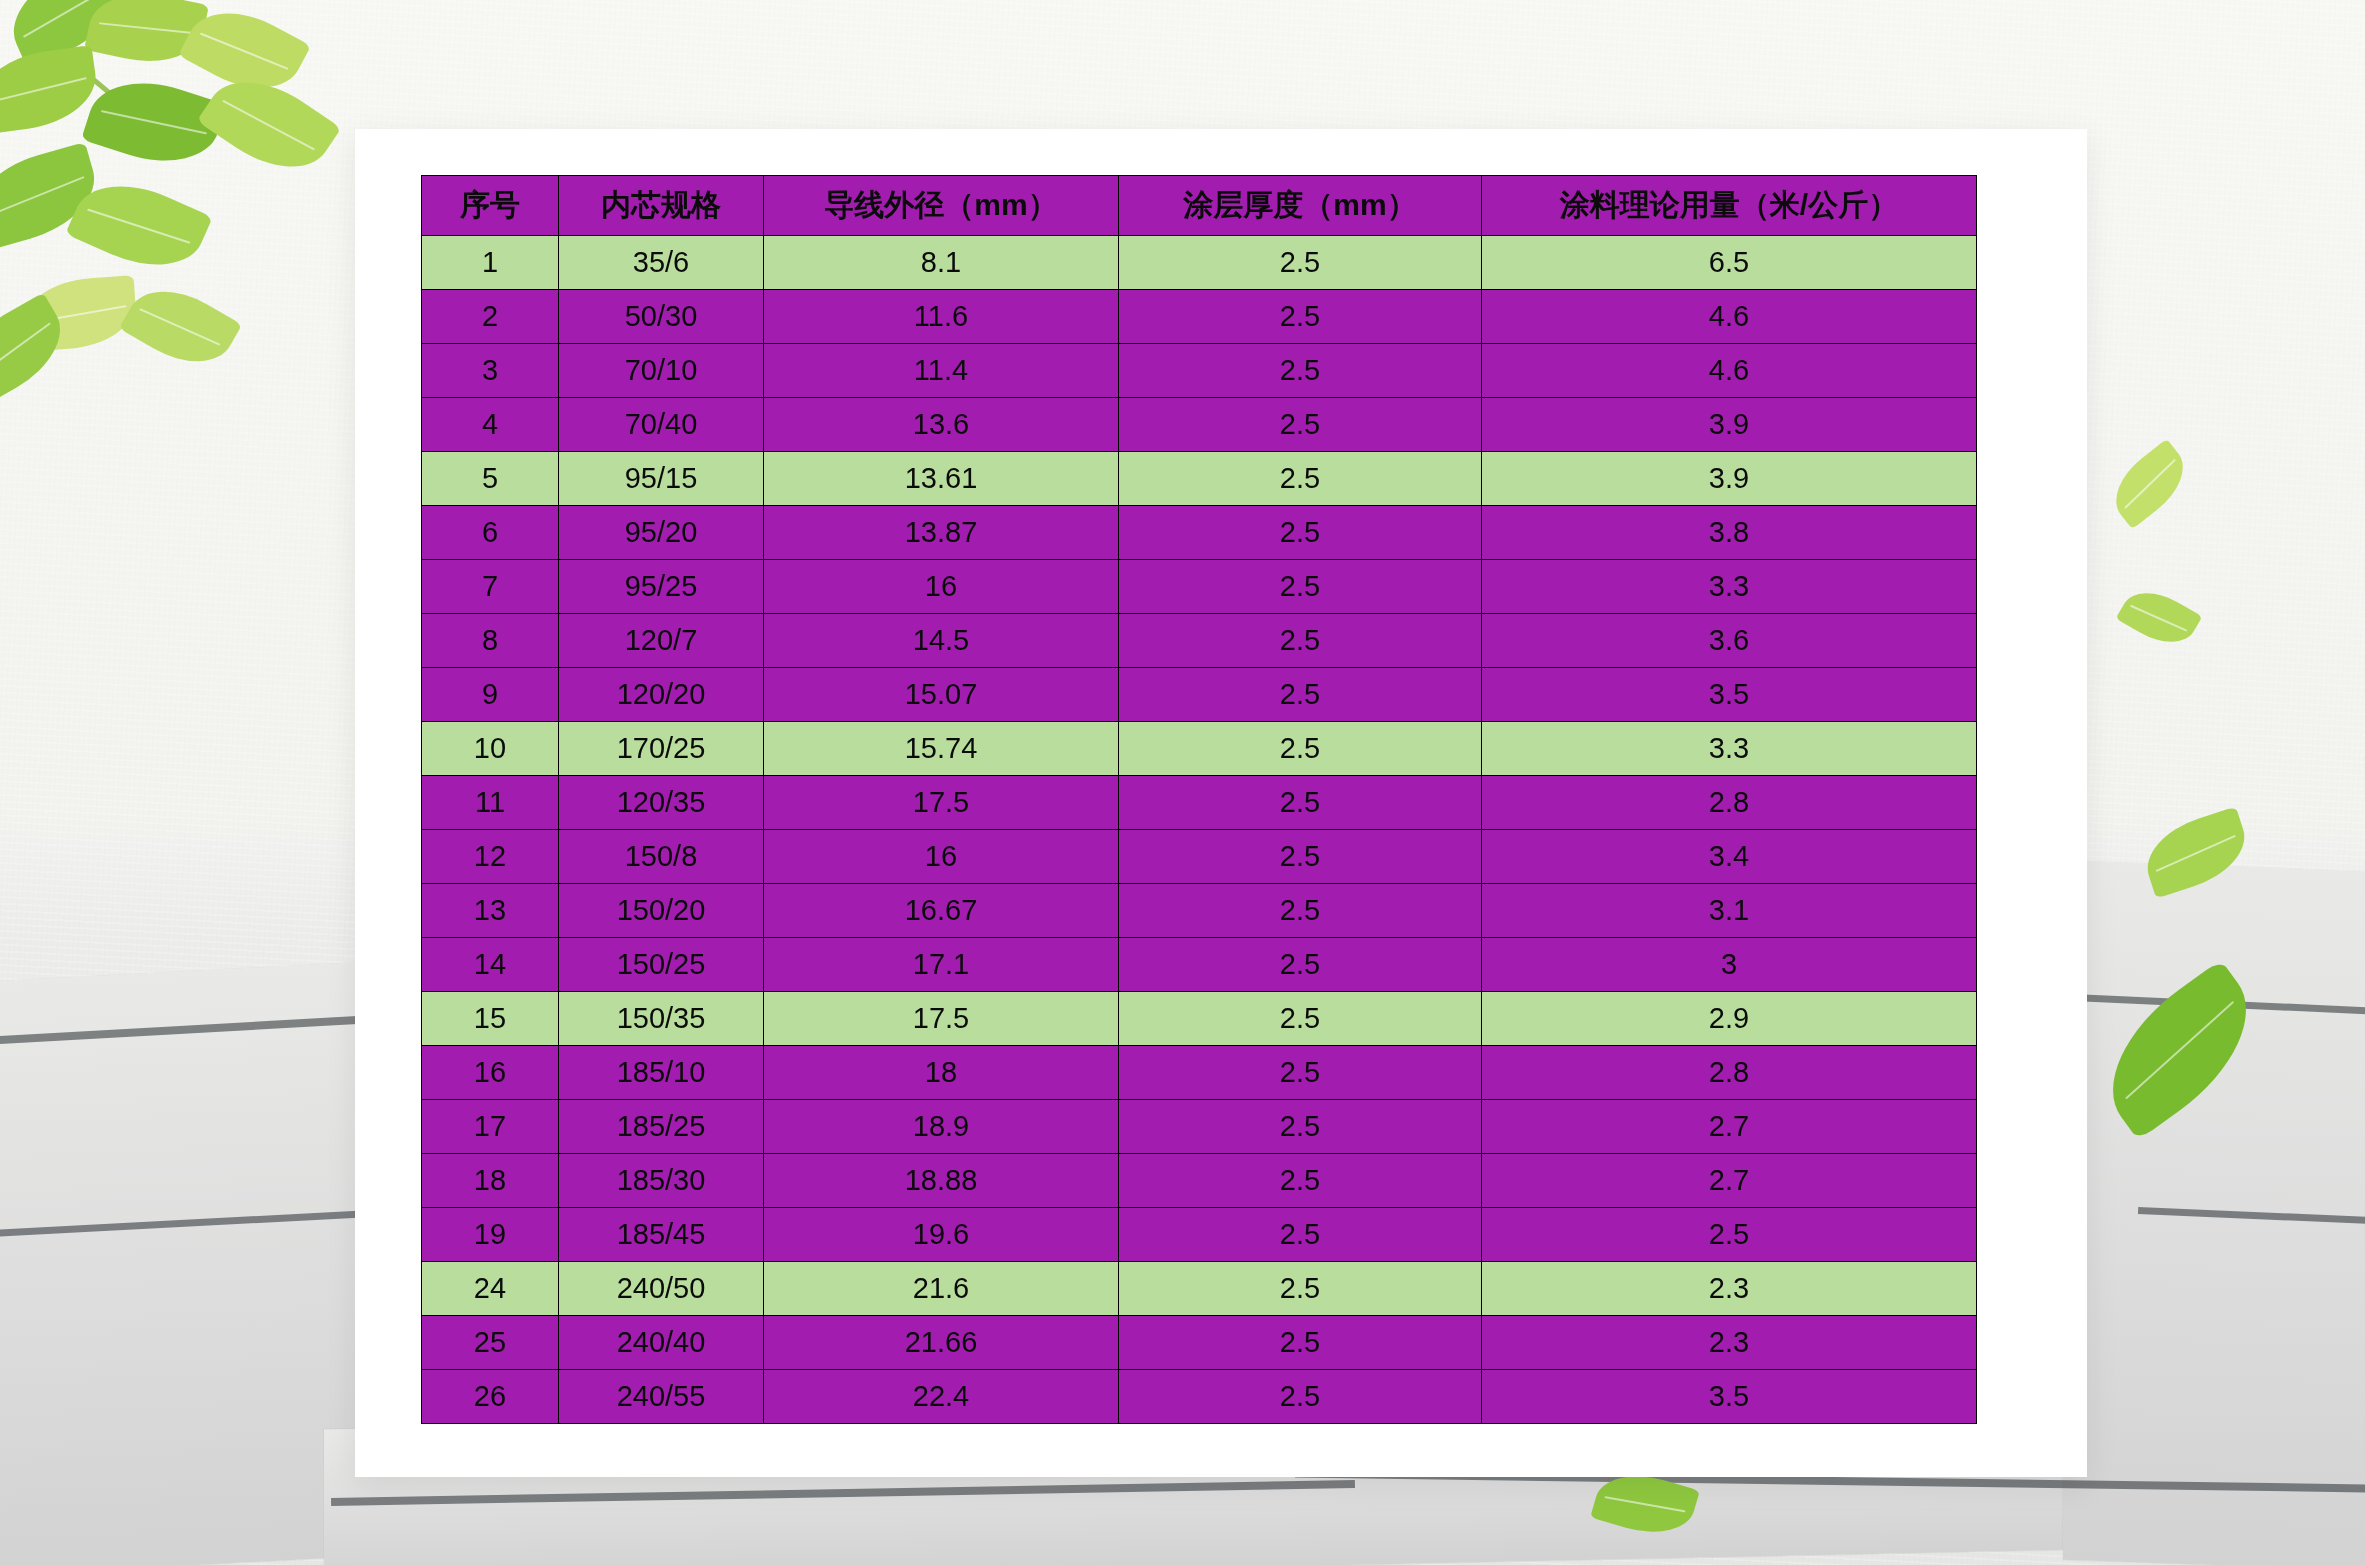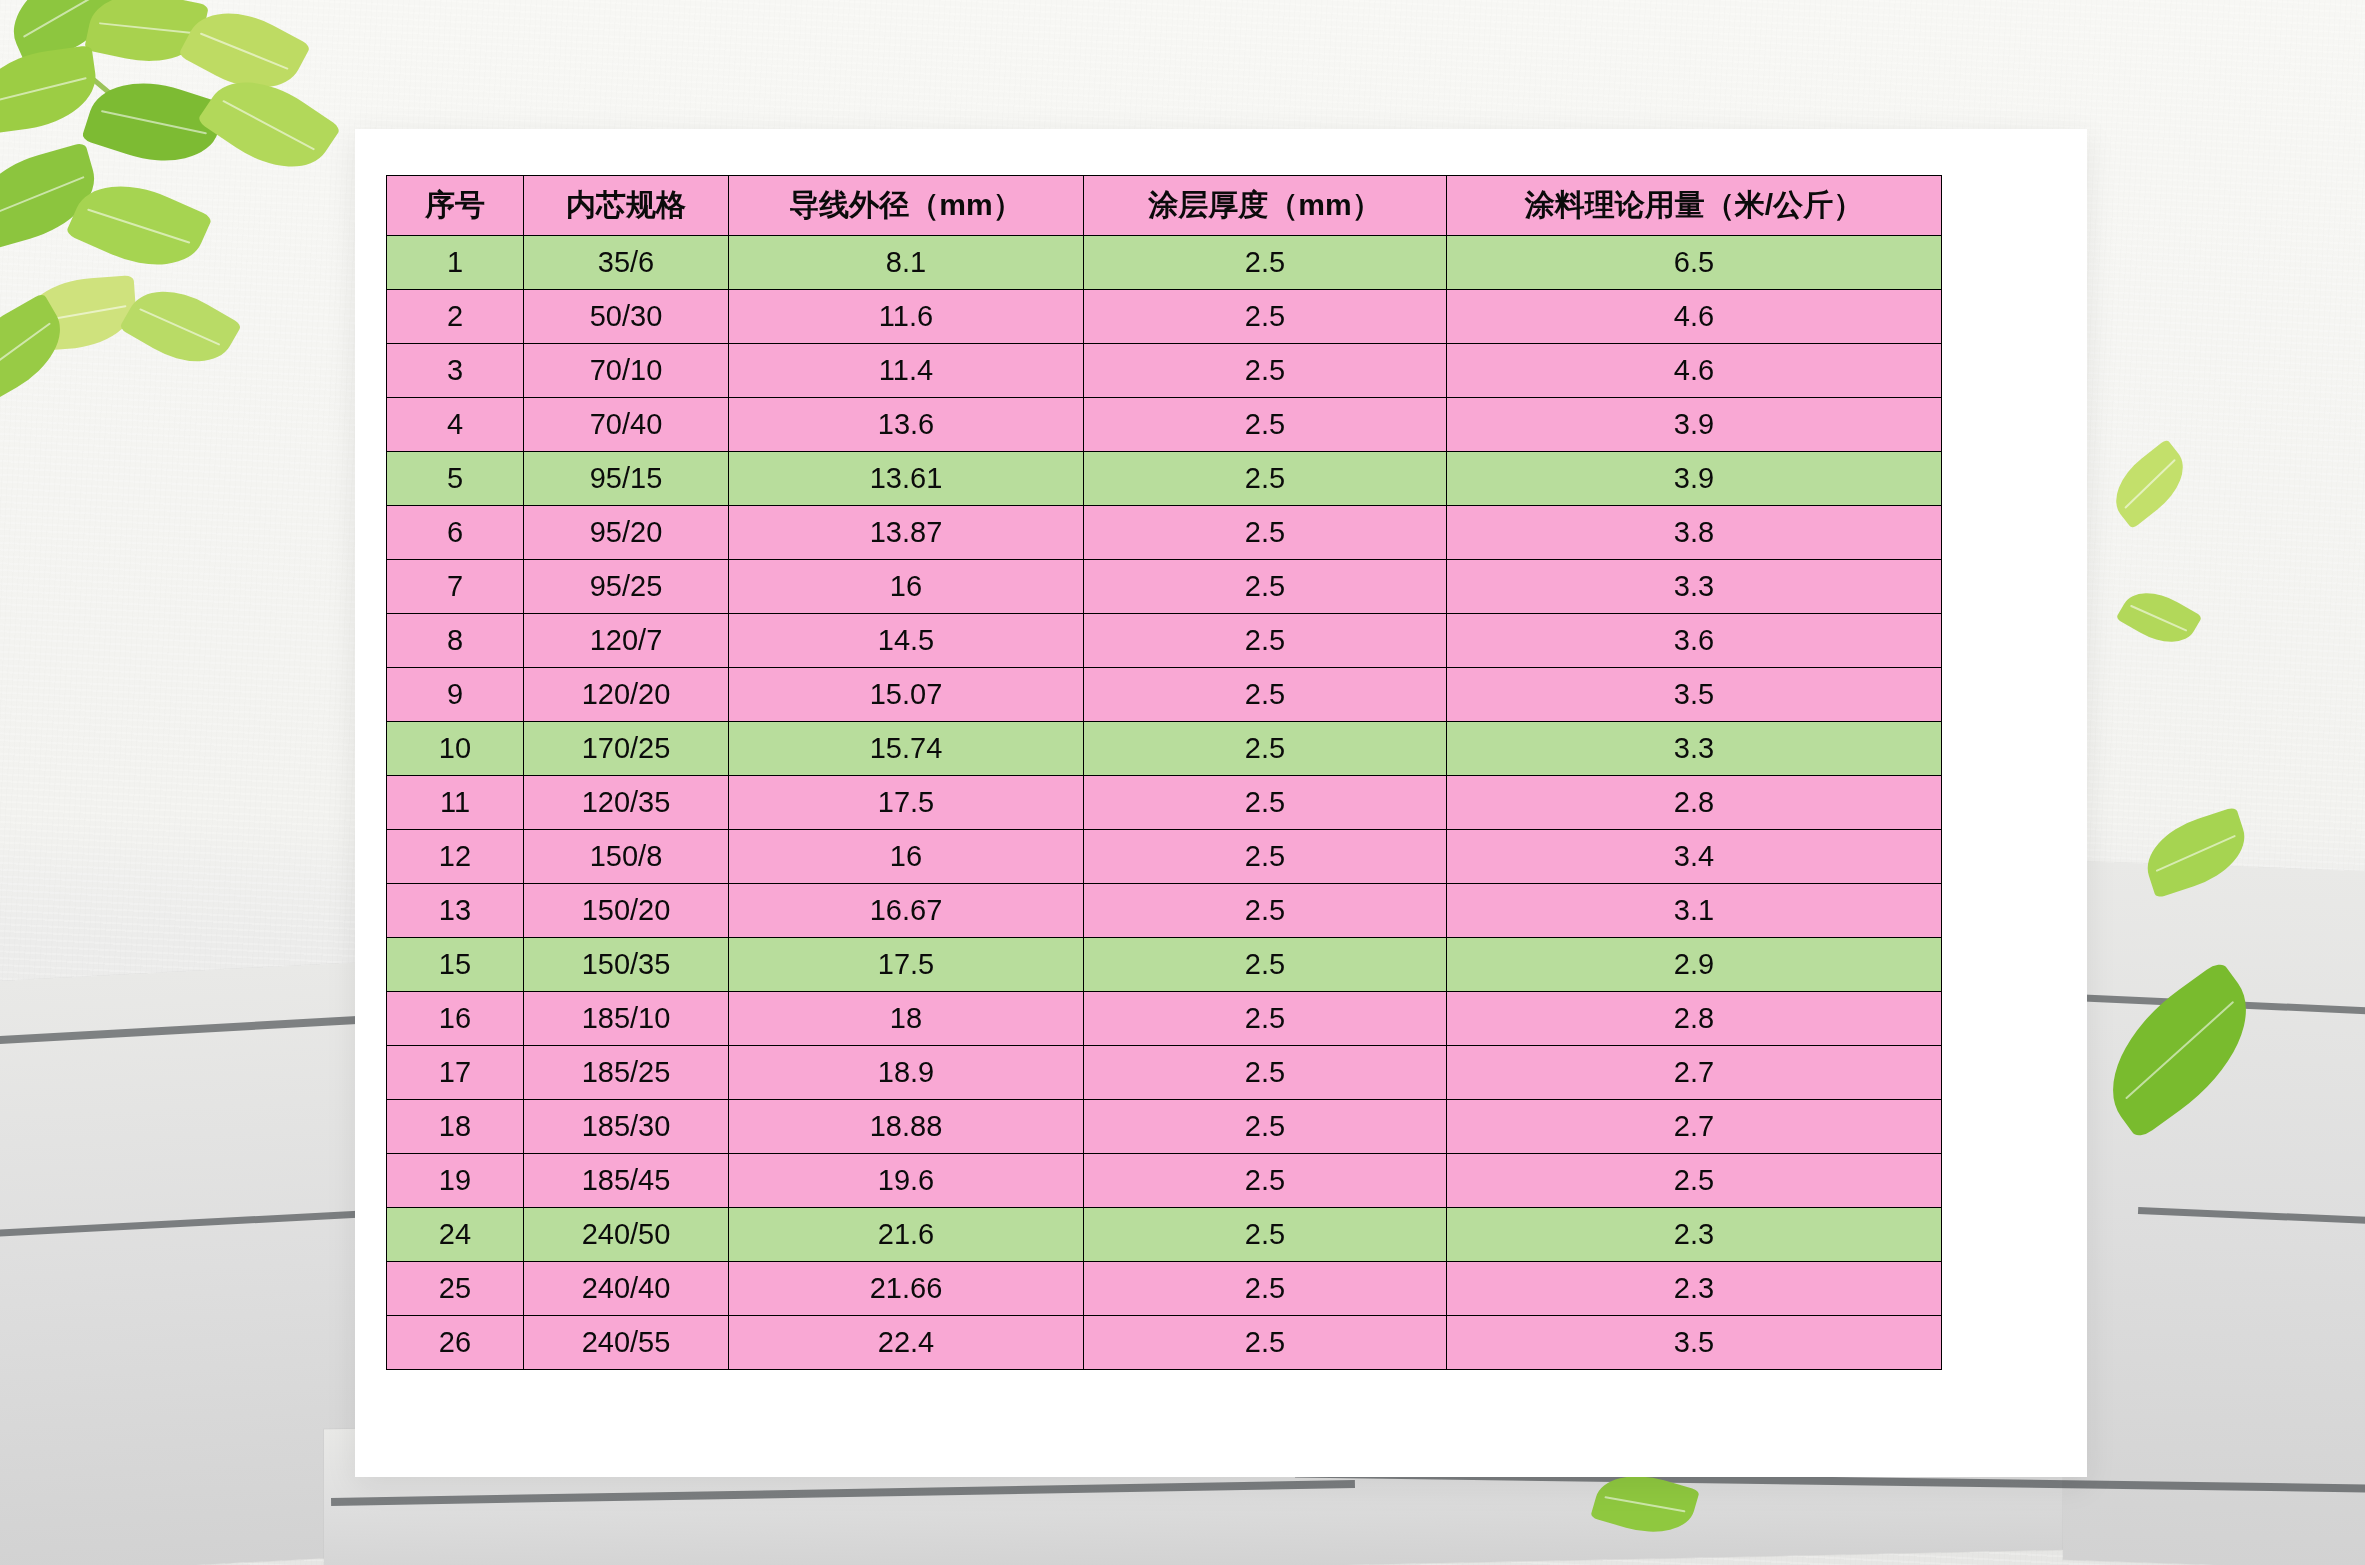--- a/index.html
+++ b/index.html
@@ -73,25 +73,25 @@
     top: 129px;
     width: 1732px;
     height: 1348px;
     background: #ffffff;
     box-shadow: 0 7.5px 30px rgba(0,0,0,0.08);
   }
 
   
   #spec-table {
     position: absolute;
-    left: 386px;
+    left: 421px;
     top: 175px;
     border-collapse: collapse;
     table-layout: fixed;
-    background: #f9a8d4;
+    background: #a21caf;
   }
   #spec-table th,
   #spec-table td {
     border: 1.5px solid #000;
     text-align: center;
     vertical-align: middle;
     font-family: "Liberation Sans", "DejaVu Sans", sans-serif;
     color: #0b0b0b;
     white-space: nowrap;
   }
@@ -293,20 +293,27 @@
         <td>2.5</td>
         <td>3.4</td>
       </tr>
       <tr>
         <td>13</td>
         <td>150/20</td>
         <td>16.67</td>
         <td>2.5</td>
         <td>3.1</td>
       </tr>
+      <tr>
+        <td>14</td>
+        <td>150/25</td>
+        <td>17.1</td>
+        <td>2.5</td>
+        <td>3</td>
+      </tr>
       <tr class="hl">
         <td>15</td>
         <td>150/35</td>
         <td>17.5</td>
         <td>2.5</td>
         <td>2.9</td>
       </tr>
       <tr>
         <td>16</td>
         <td>185/10</td>

